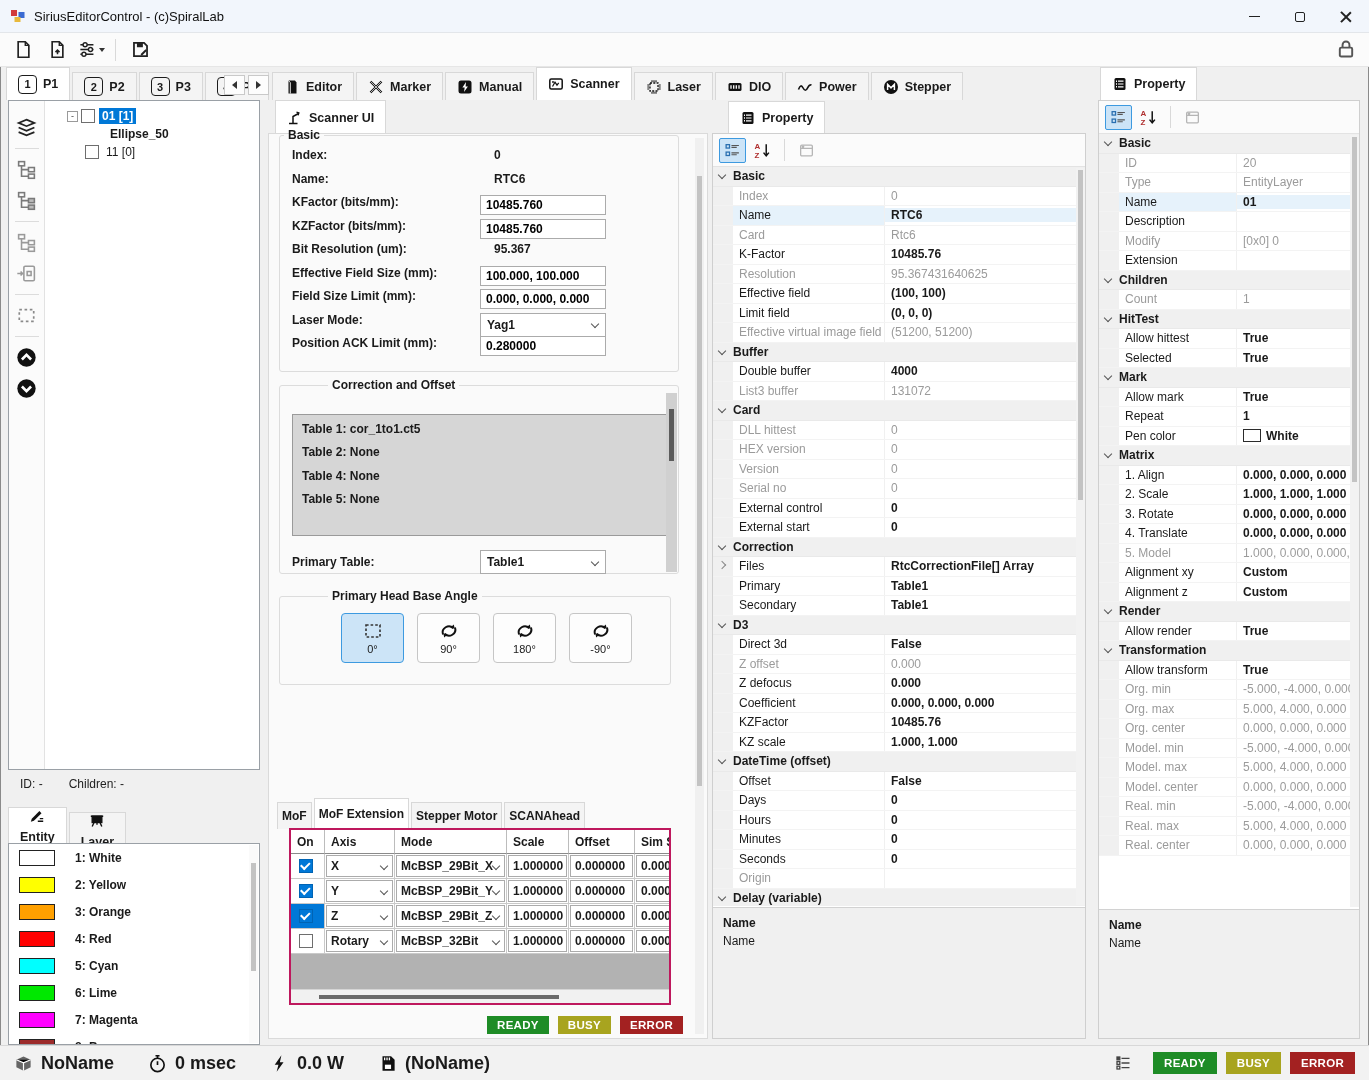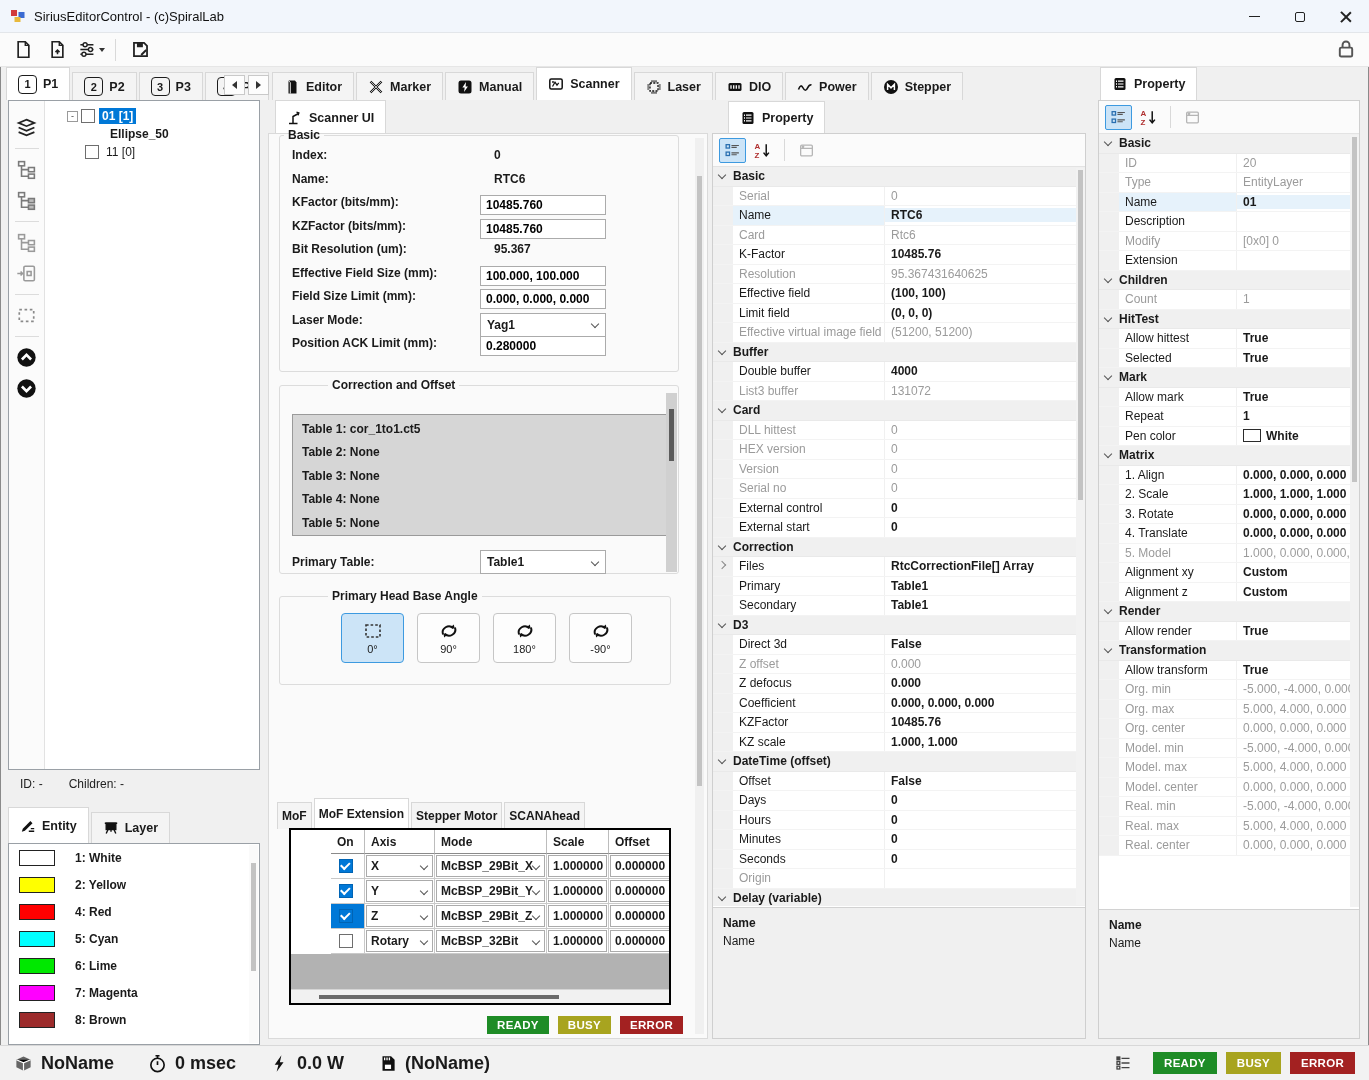--- a/index.html
+++ b/index.html
@@ -66,21 +66,21 @@
   .cb.on::after { content:""; width:7px; height:3.5px; border-left:2px solid #fff; border-bottom:2px solid #fff;
     transform:rotate(-45deg) translate(0.5px,-1px); }
   .tnl { padding:1px 3px; white-space:nowrap; }
   .tnl.b { font-weight:bold; }
   .tnl.sel { background:#0078d7; color:#fff; }
 
   #id-status { position:absolute; left:20px; top:777px; font-size:12px; color:#222; }
   #id-status span { margin-right:26px; }
 
   #entity-tabs { position:absolute; left:8px; top:806px; display:flex; align-items:flex-end; height:37px; }
-  #entity-tabs .tab { height:31px; } #entity-tabs .tab.active { height:36px; }
+  #entity-tabs .tab { height:31px;flex-direction:column; } #entity-tabs .tab.active { height:36px; }
 
   #color-box { position:absolute; left:8px; top:843px; width:252px; height:202px; background:#fff; border:1px solid #9aa0a6; overflow:hidden; }
   .crow { display:flex; align-items:center; height:27px; }
   .swatch { width:36px; height:16px; border:1.5px solid #222; margin:0 20px 0 10px; flex:none; }
   .crow span:last-child { font-weight:600; }
   .vscroll { position:absolute; width:9px; background:#f2f2f2; }
   .vthumb { position:absolute; left:2px; right:2px; background:#c3c3c3; }
   #color-scroll { right:1px; top:1px; bottom:1px; background:#fafafa; }
 
   
@@ -115,21 +115,21 @@
   #head-buttons { display:flex; gap:13px; padding:10px 0 0 17px; }
   .hbtn { width:63px; height:50px; border:1px solid #c6c6c6; border-radius:4px; background:#fdfdfd;
     display:flex; flex-direction:column; align-items:center; justify-content:center; gap:2px; }
   .hbtn.active { background:#cce4f7; border:1px solid #3d9ae0; }
   .hbtn .ic { width:24px; height:20px; }
   .hlbl { font-size:11px; }
 
   #mof-tabs { position:absolute; left:8px; bottom:209px; display:flex; align-items:flex-end; }
   #mof-tabs .tab { height:27px; padding:0 4px; } #mof-tabs .tab.active { height:31px; }
   #mof-tabs .tlbl { font-size:12px; }
-  #mof-box { position:absolute; left:20px; bottom:33px; width:382px; height:177px; border:2px solid #000000; background:#fff; overflow:hidden;padding-left:40px; }
+  #mof-box { position:absolute; left:20px; bottom:33px; width:382px; height:177px; border:2px solid #be185d; background:#fff; overflow:hidden; }
   #mof-grid { display:grid; grid-template-columns:34px 70px 112px 62px 66px 60px; }
   .mhc { height:24px; display:flex; align-items:center; padding-left:6px; font-weight:bold;
     border-bottom:1px solid #8a8a8a; border-right:1px solid #bcbcbc; background:#fff; }
   .mc { height:25px; border-bottom:1px solid #c9c9c9; border-right:1px solid #c9c9c9; display:flex; align-items:center; justify-content:center; background:#fff; padding:1px; }
   .mc.selcell { background:#0078d7; }
   .combo { width:100%; height:100%; border:1px solid #ababab; background:#fff; display:flex; align-items:center;
     justify-content:space-between; padding:0 4px; font-weight:600; overflow:hidden; white-space:nowrap; }
   .cellbox { width:100%; height:100%; border:1px solid #ababab; background:#fff; display:flex; align-items:center;
     padding:0 4px; font-weight:600; overflow:hidden; white-space:nowrap; }
   #mof-filler { position:absolute; left:0; right:0; top:124px; height:37px; background:#b2b2b2; }
@@ -480,20 +480,24 @@
   <div id="color-list">
       <div class="crow">
         <span class="swatch" style="background: rgb(255, 255, 255);"></span>
         <span>1: White</span>
       </div>
       <div class="crow">
         <span class="swatch" style="background: rgb(255, 255, 0);"></span>
         <span>2: Yellow</span>
       </div>
       <div class="crow">
+        <span class="swatch" style="background: rgb(255, 160, 0);"></span>
+        <span>3: Orange</span>
+      </div>
+      <div class="crow">
         <span class="swatch" style="background: rgb(255, 0, 0);"></span>
         <span>4: Red</span>
       </div>
       <div class="crow">
         <span class="swatch" style="background: rgb(0, 255, 255);"></span>
         <span>5: Cyan</span>
       </div>
       <div class="crow">
         <span class="swatch" style="background: rgb(0, 232, 0);"></span>
         <span>6: Lime</span>
@@ -567,21 +571,20 @@
           <input class="fin" value="0.280000" style="">
         </div>
       </div>
   </fieldset>
 
   <fieldset id="grp-correction">
     <legend>Correction and Offset</legend>
     <div id="cor-list">
         <div class="citem">Table 1: cor_1to1.ct5</div>
         <div class="citem">Table 2: None</div>
-        <div class="citem">Table 3: None</div>
         <div class="citem">Table 4: None</div>
         <div class="citem">Table 5: None</div>
       </div>
     <div class="vscroll" id="cor-scroll">
         <div class="vthumb" style="top:16px;height:52px"></div>
       </div>
     <div id="primary-row">
       <span class="flbl">Primary Table:</span>
       <div class="fsel">
         <span>Table1</span>
@@ -817,21 +820,21 @@
   </div>
   <div class="pgrid" id="mid-grid">
       <div class="pcat">
         <span class="gutter">
           <span class="chev"></span>
         </span>
         <span>Basic</span>
       </div>
       <div class="prow gray">
         <span class="gutter"></span>
-        <span class="plabel">Serial</span>
+        <span class="plabel">Index</span>
         <span class="pvalue">
           <span>0</span>
         </span>
       </div>
       <div class="prow bold sel">
         <span class="gutter"></span>
         <span class="plabel">Name</span>
         <span class="pvalue">
           <span>RTC6</span>
         </span>

